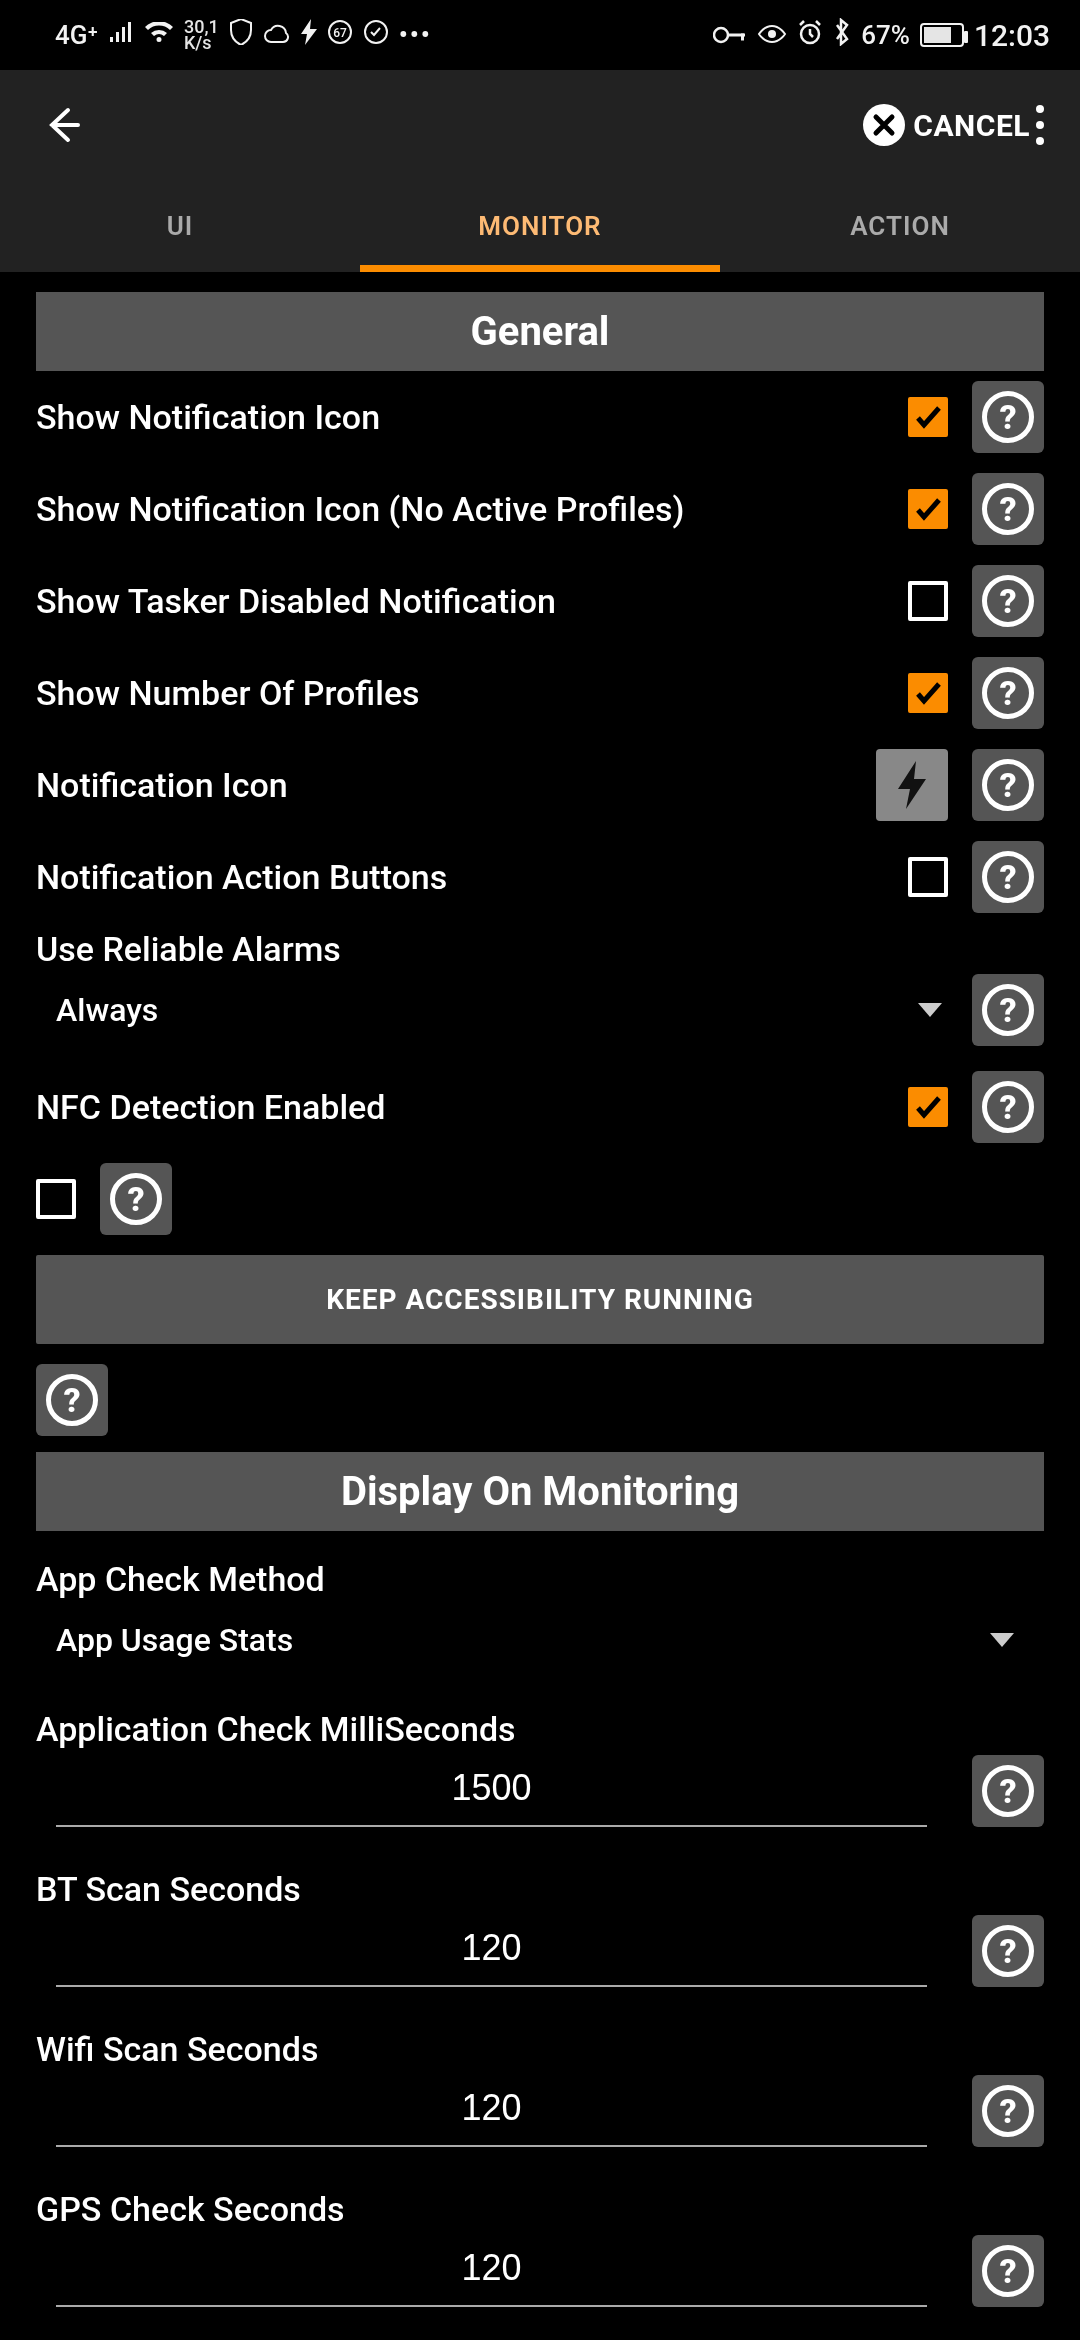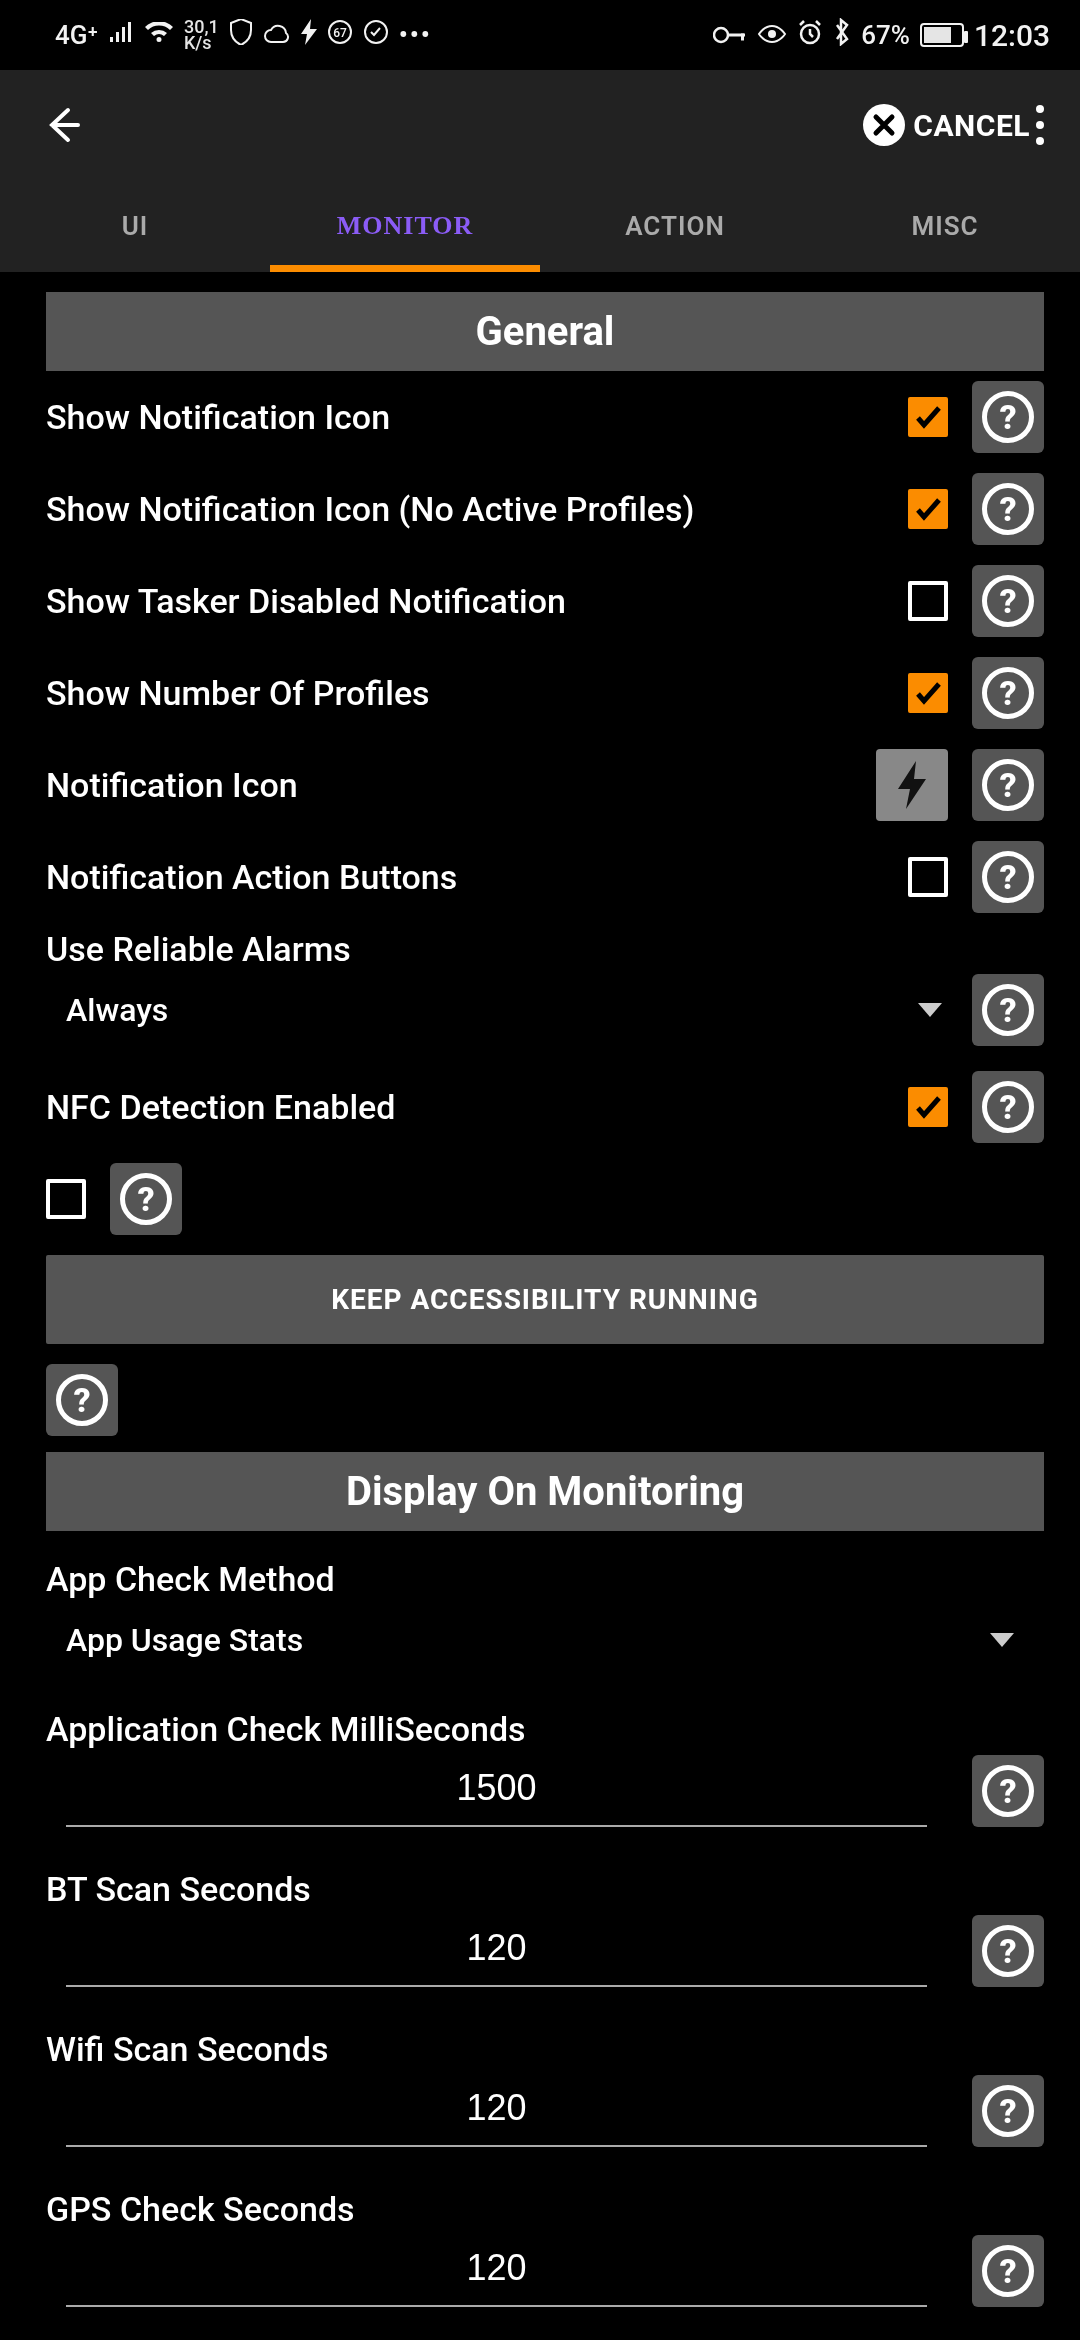--- a/index.html
+++ b/index.html
@@ -20,25 +20,25 @@
   .back-arrow { width:46px; height:46px; display:flex; align-items:center; justify-content:center; }
   .appbar-right { display:flex; align-items:center; }
   .cancel-btn { display:flex; align-items:center; gap:8px; font-weight:700; font-size:30px; letter-spacing:0.5px; }
   .cancel-circle { width:42px; height:42px; background:#fff; border-radius:50%; display:flex; align-items:center; justify-content:center; }
   .overflow-dots { display:flex; flex-direction:column; gap:8px; padding:6px; }
   .overflow-dots span { width:8px; height:8px; background:#fff; border-radius:50%; }
 
   
   .tabs { background:#222; display:flex; height:92px; }
   .tab { flex:1; display:flex; align-items:center; justify-content:center; font-size:26px; font-weight:600; letter-spacing:1px; color:#aaa; position:relative; }
-  .tab.active { color:#8b5cf6;font-family:Liberation Serif, serif; }
+  .tab.active { color:#fdba74; }
   .tab.active::after { content:""; position:absolute; bottom:0; left:0; right:0; height:7px; background:#fb8c00; }
 
   
-  .content { padding: 14px 36px 0; margin-left: 10px; }
+  .content { padding: 14px 36px 0; }
   .section-header { background:#555; text-align:center; font-size:40px; font-weight:700; padding:16px 0; margin-top:6px; width:100%; }
 
   .row { display:flex; align-items:center; justify-content:space-between; min-height:92px; padding:10px 0; width:100%; }
   .row-label { font-size:34px; font-weight:500; flex:1; line-height:1.3; }
 
   .controls { display:flex; align-items:center; gap:24px; }
 
   .checkbox { width:40px; height:40px; border:4px solid #fff; border-radius:2px; display:flex; align-items:center; justify-content:center; }
   .checkbox.checked { background:#fb8c00; border-color:#fb8c00; }
   .checkbox.checked svg { display:block; }
@@ -172,23 +172,20 @@
 <div class="tabs">
   <div class="tab">
         <span>UI</span>
       </div>
   <div class="tab active">
         <span>MONITOR</span>
       </div>
   <div class="tab">
         <span>ACTION</span>
       </div>
-  <div class="tab">
-        <span>MISC</span>
-      </div>
 </div>
 
 <div class="content">
 
   <div class="section-header">General</div>
 
   <div class="row">
     <div class="row-label">Show Notification Icon</div>
     <div class="controls">
       <div class="checkbox checked">

